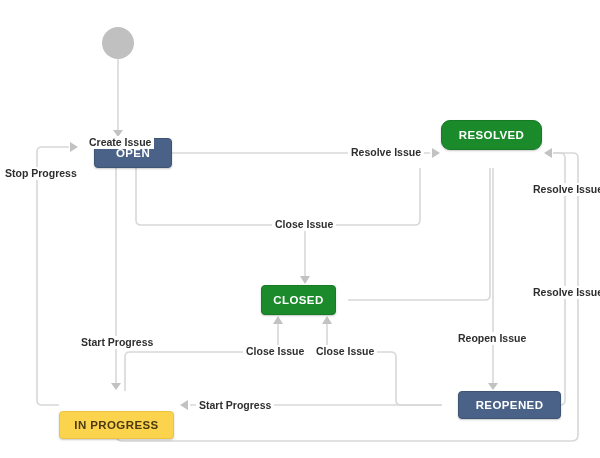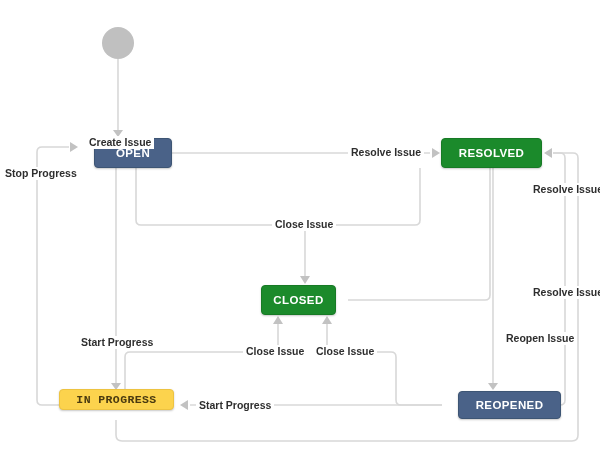--- a/index.html
+++ b/index.html
@@ -110,29 +110,29 @@
     <polygon class="arrowhead" points="488,383 498,383 493,390"></polygon>
 
     <path class="wire" d="M442,405 L190,405"></path>
     <polygon class="arrowhead" points="188,400 188,410 180,405"></polygon>
   </svg>
 
   <div class="state blue" style="left:78px;  top:138px; width:78px;  height:30px;">
     <span>OPEN</span>
   </div>
 
-  <div class="state green" style="left:441px; top:138px; width:101px; height:30px;">
+  <div class="state green" style="left:441px; top:120px; width:101px; height:30px;border-radius:9px;">
     <span>RESOLVED</span>
   </div>
 
   <div class="state green" style="left:261px; top:285px; width:75px;  height:30px;">
     <span>CLOSED</span>
   </div>
 
-  <div class="state yellow" style="left:59px;  top:389px; width:115px; height:21px;font-family:Liberation Mono, monospace;">
+  <div class="state yellow" style="left:59px;  top:411px; width:115px; height:28px;">
     <span>IN PROGRESS</span>
   </div>
 
   <div class="state blue" style="left:442px; top:391px; width:103px; height:28px;">
     <span>REOPENED</span>
   </div>
 
   <div class="edge-label" style="left:86px;  top:111px;margin-top:25px;">Create Issue</div>
 
   <div class="edge-label" style="left:348px; top:146px;">Resolve Issue</div>
@@ -144,17 +144,17 @@
   <div class="edge-label" style="left:530px; top:183px;">Resolve Issue</div>
 
   <div class="edge-label" style="left:530px; top:286px;">Resolve Issue</div>
 
   <div class="edge-label" style="left:78px;  top:336px;">Start Progress</div>
 
   <div class="edge-label" style="left:243px; top:345px;">Close Issue</div>
 
   <div class="edge-label" style="left:313px; top:345px;">Close Issue</div>
 
-  <div class="edge-label" style="left:455px; top:332px;margin-left:48px;">Reopen Issue</div>
+  <div class="edge-label" style="left:455px; top:332px;">Reopen Issue</div>
 
   <div class="edge-label" style="left:196px; top:399px;">Start Progress</div>
 
 </div>
 
 </body></html>

